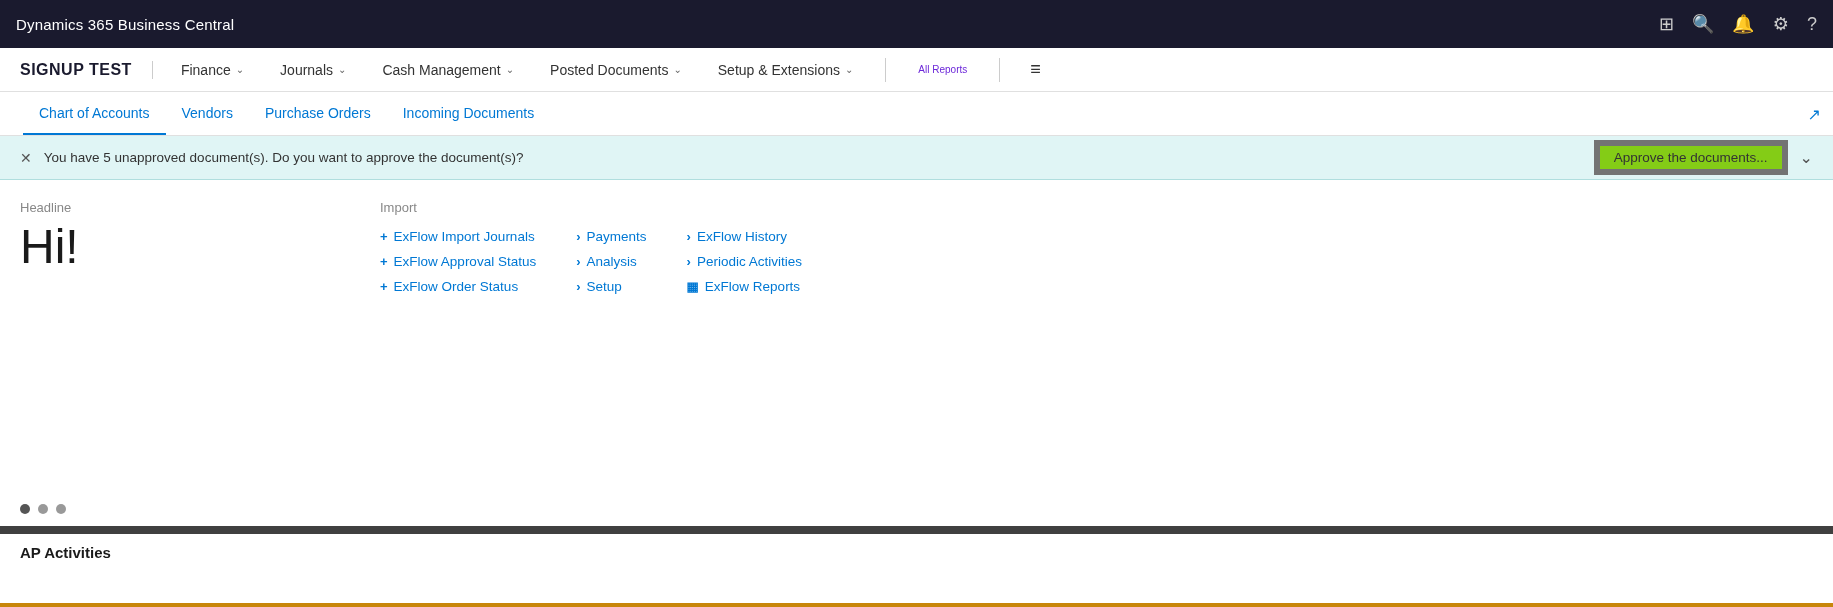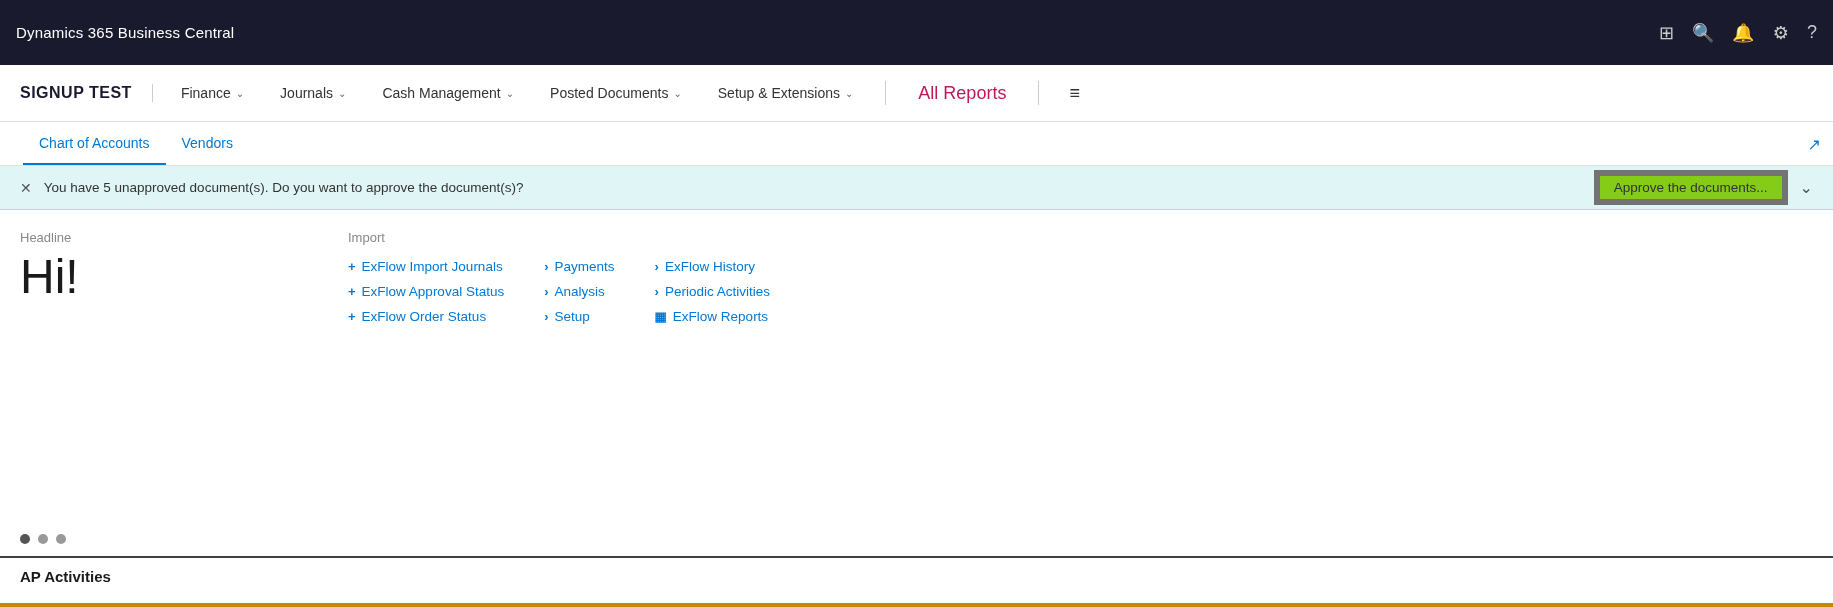--- a/index.html
+++ b/index.html
@@ -1,21 +1,21 @@
 <!DOCTYPE html>
 <html><head>
   <meta charset="utf-8">
   <style>
     * { box-sizing: border-box; margin: 0; padding: 0; }
     body { font-family: 'Segoe UI', Arial, sans-serif; background: #fff; width: 1833px; min-height: 607px; overflow-x: hidden; }
 
     
     .topbar {
       background: #1a1a2e;
-      height: 65px;
+      height: 48px;
       display: flex;
       align-items: center;
       justify-content: space-between;
       padding: 0 16px;
       color: #fff;
     }
     .topbar-title {
       font-size: 15px;
       font-weight: 400;
       color: #fff;
@@ -32,21 +32,21 @@
       cursor: pointer;
     }
 
     
     .navbar {
       background: #fff;
       border-bottom: 1px solid #e0e0e0;
       display: flex;
       align-items: center;
       padding: 0 20px;
-      height: 57px;
+      height: 44px;
       gap: 0;
     }
     .navbar-brand {
       font-weight: 700;
       font-size: 16px;
       color: #1a1a2e;
       letter-spacing: 0.5px;
       padding-right: 20px;
       border-right: 1px solid #ccc;
       margin-right: 16px;
@@ -64,22 +64,22 @@
       padding: 8px 12px;
       font-size: 14px;
       color: #333;
       cursor: pointer;
       border-radius: 3px;
       white-space: nowrap;
     }
     .nav-item .chevron { font-size: 10px; color: #666; margin-left: 2px; }
     .nav-divider { width: 1px; height: 24px; background: #ccc; margin: 0 8px; }
     .nav-all-reports {
-      font-size: 18px;
-      color: #be185d;
+      font-size: 10px;
+      color: #6d28d9;
       padding: 8px 12px;
       cursor: pointer;
       white-space: nowrap;
     }
     .nav-hamburger {
       font-size: 18px;
       color: #333;
       padding: 8px 10px;
       cursor: pointer;
     }
@@ -151,21 +151,21 @@
       margin-left: auto;
       color: #555;
       font-size: 16px;
       cursor: pointer;
     }
 
     
     .main-content {
       display: flex;
       padding: 20px 20px 0 20px;
-      gap: 28px;
+      gap: 60px;
       min-height: 300px;
     }
 
     
     .welcome-section {
       flex: 0 0 auto;
       min-width: 300px;
     }
     .headline-label {
       font-size: 13px;
@@ -221,21 +221,21 @@
       height: 10px;
       border-radius: 50%;
       background: #999;
       cursor: pointer;
     }
     .dot.active { background: #555; }
 
     
     .ap-section {
       padding: 0 20px;
-      border-top: 2px solid #404040;
+      border-top: 8px solid #404040;
       padding-top: 10px;
     }
     .ap-title {
       font-size: 15px;
       font-weight: 600;
       color: #1a1a1a;
     }
 
     
     .bottom-accent {
@@ -291,20 +291,26 @@
   </div>
 </div>
 
 <div class="subnav">
   <div class="subnav-item active">
     <span>Chart of Accounts</span>
   </div>
   <div class="subnav-item">
     <span>Vendors</span>
   </div>
+  <div class="subnav-item">
+    <span>Purchase Orders</span>
+  </div>
+  <div class="subnav-item">
+    <span>Incoming Documents</span>
+  </div>
   <span class="subnav-expand">↗</span>
 </div>
 
 <div class="notification-bar">
   <span class="notif-close">✕</span>
   <span class="notif-text">You have 5 unapproved document(s). Do you want to approve the document(s)?</span>
   <button class="notif-action">Approve the documents...</button>
   <span class="notif-chevron">⌄</span>
 </div>
 

